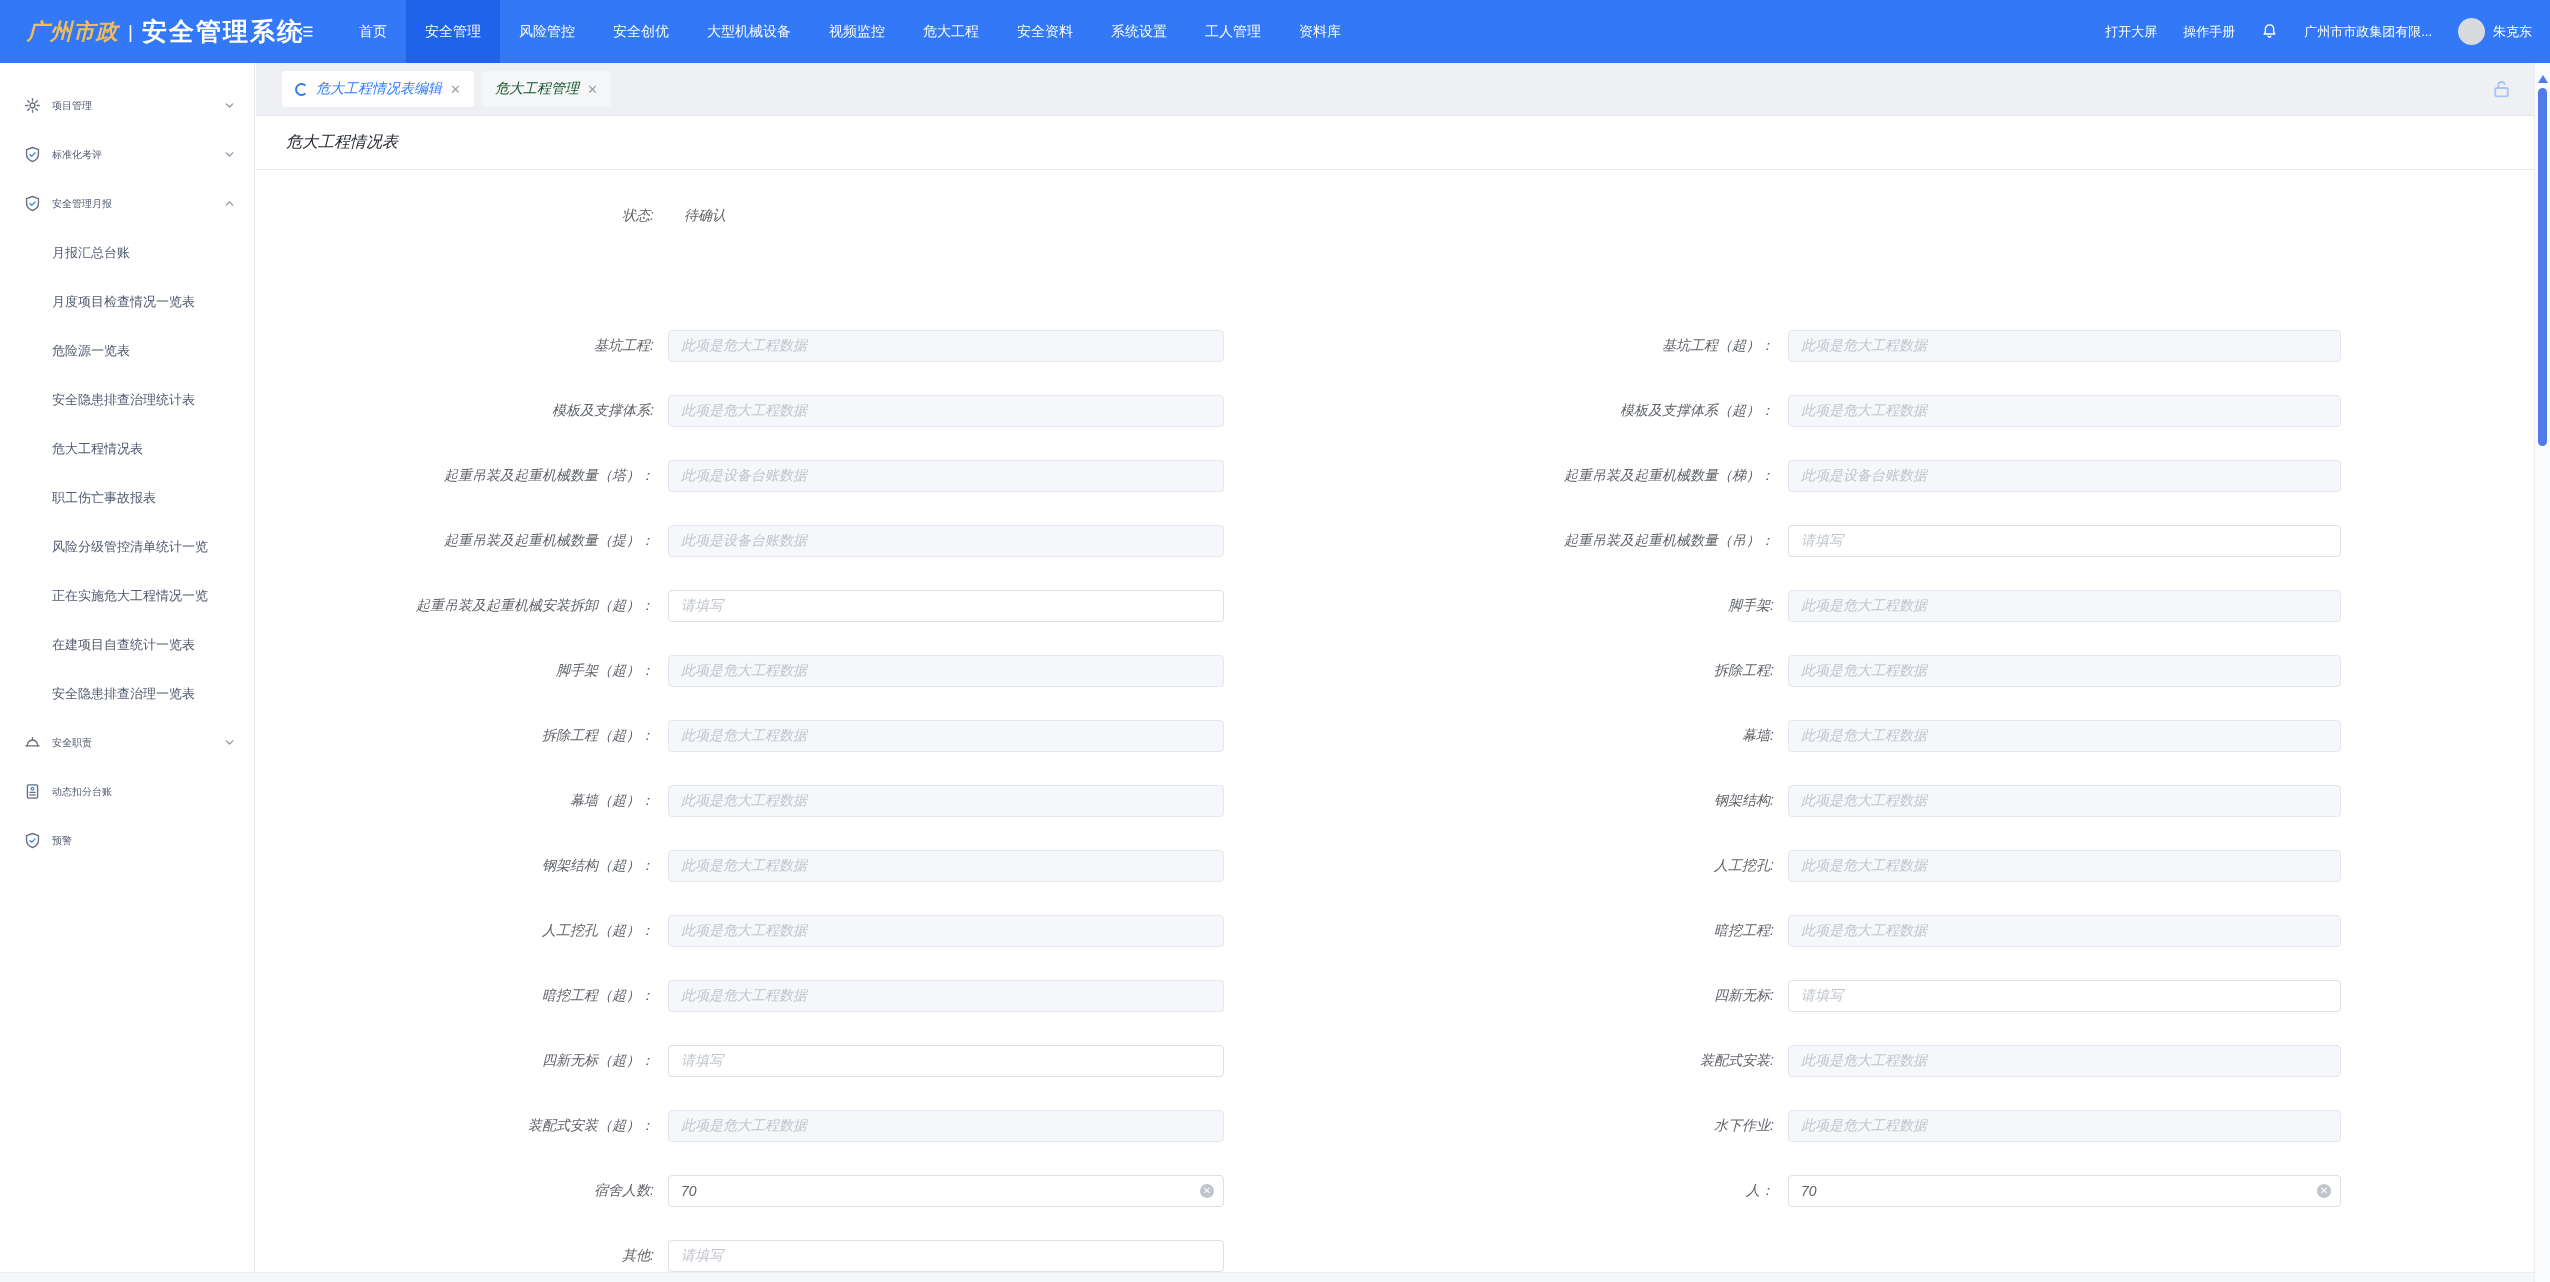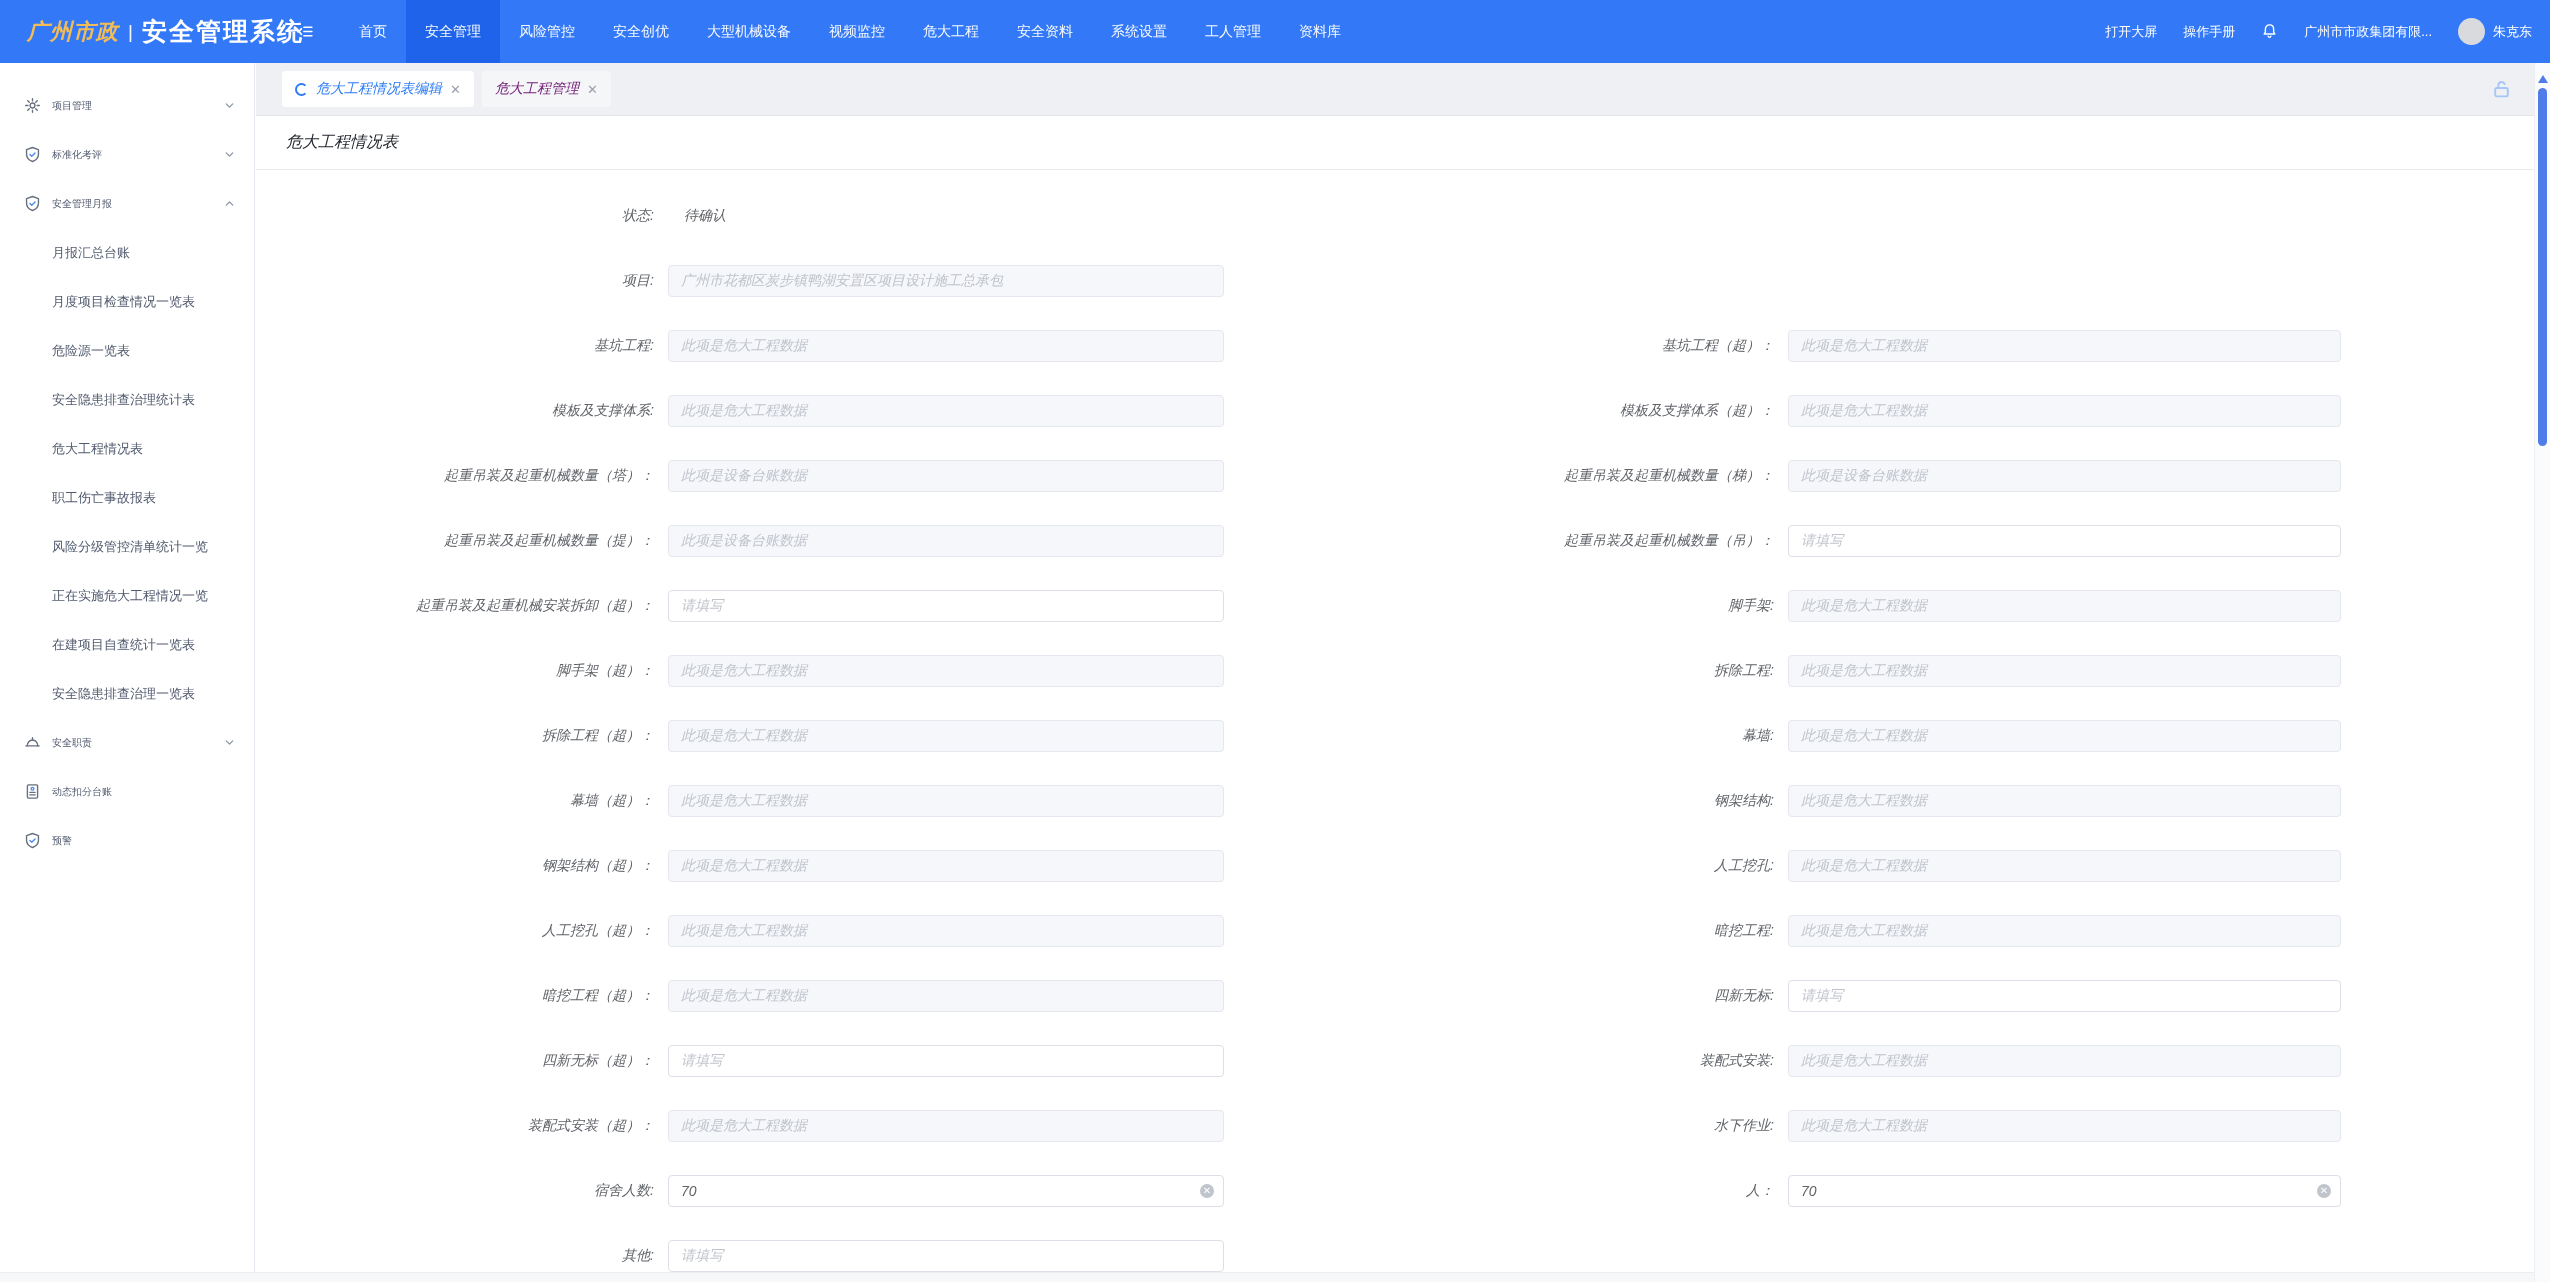--- a/index.html
+++ b/index.html
@@ -29,21 +29,21 @@
   .side-item { height:49px; display:flex; align-items:center; padding:0 18px 0 24px; font-size:10px; color:#515a6e; cursor:pointer; }
   .sicon { width:17px; height:17px; margin-right:11px; display:flex; flex:none; }
   .slabel { white-space:nowrap; }
   .chev { margin-left:auto; display:flex; color:#8a94a3; }
   .chev.up svg { transform:rotate(180deg); }
   .side-child { height:49px; display:flex; align-items:center; padding-left:52px; font-size:13px; color:#515a6e; cursor:pointer; white-space:nowrap; }
 
   
   .main { position:absolute; left:256px; top:63px; right:0; bottom:0; background:#fff;font-style:italic; }
   .tabbar { position:relative; height:53px; background:#eef0f4; border-bottom:1px solid #e2e5ea; display:flex; align-items:center; padding:0 60px 0 26px; gap:8px; }
-  .tab { display:flex; align-items:center; gap:8px; height:36px; padding:0 13px; border-radius:4px; background:#f5f6f8; color:#701a75; font-size:14px; cursor:pointer; white-space:nowrap; }
+  .tab { display:flex; align-items:center; gap:8px; height:36px; padding:0 13px; border-radius:4px; background:#f5f6f8; color:#14532d; font-size:14px; cursor:pointer; white-space:nowrap; }
   .tab.active { background:#ffffff; color:#2d7bf6; }
   .spinner { width:13px; height:13px; border-radius:50%; border:2px solid #2d7bf6; border-right-color:transparent; flex:none; }
   .tab-close { color:#9aa0aa; font-size:13px; line-height:1; cursor:pointer; }
   .tab-close::before { content:"✕"; }
   .lockwrap { position:absolute; right:38px; top:50%; transform:translateY(-50%); display:flex; cursor:pointer; }
 
   .titlebar { height:54px; background:#fff; border-bottom:1px solid #e8eaec; display:flex; align-items:center; padding-left:30px; }
   .page-title { font-size:16px; font-weight:500; color:#24292f; }
 
   
@@ -287,28 +287,20 @@
     <div class="content" id="form">
         <div class="form-row">
     <div class="form-col col-left">
       <label class="lab">状态:</label>
 
       <span class="static-val">待确认</span>
     </div>
     <div class="form-col col-right"></div>
   </div>
         <div class="form-row">
-    <div class="form-col col-left">
-      <label class="lab">项目:</label>
-      <div class="inp disabled">
-        <span class="txt val">广州市花都区炭步镇鸭湖安置区项目设计施工总承包</span>
-
-      </div>
-
-    </div>
     <div class="form-col col-right"></div>
   </div>
         <div class="form-row">
     <div class="form-col col-left">
       <label class="lab">基坑工程:</label>
       <div class="inp disabled">
         <span class="txt ph">此项是危大工程数据</span>
 
       </div>
 

